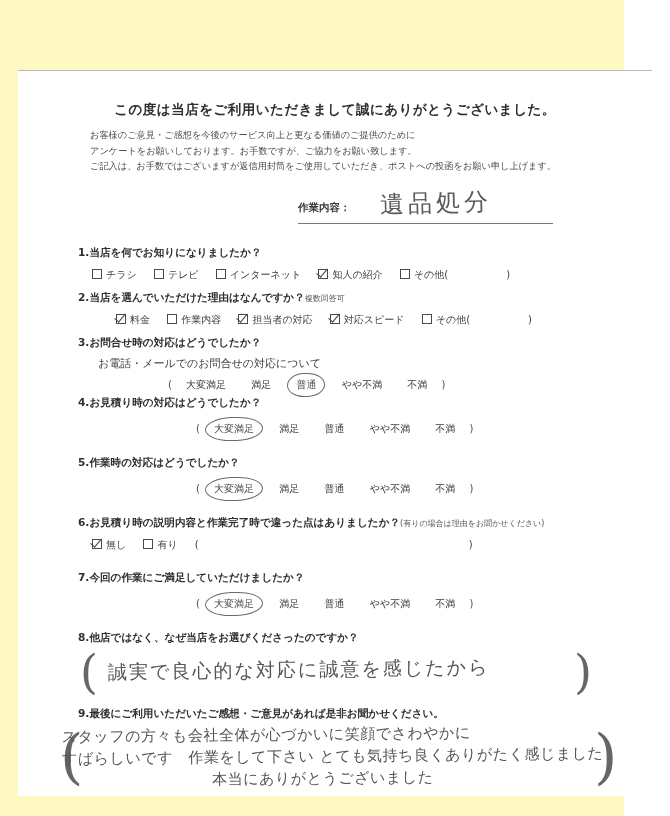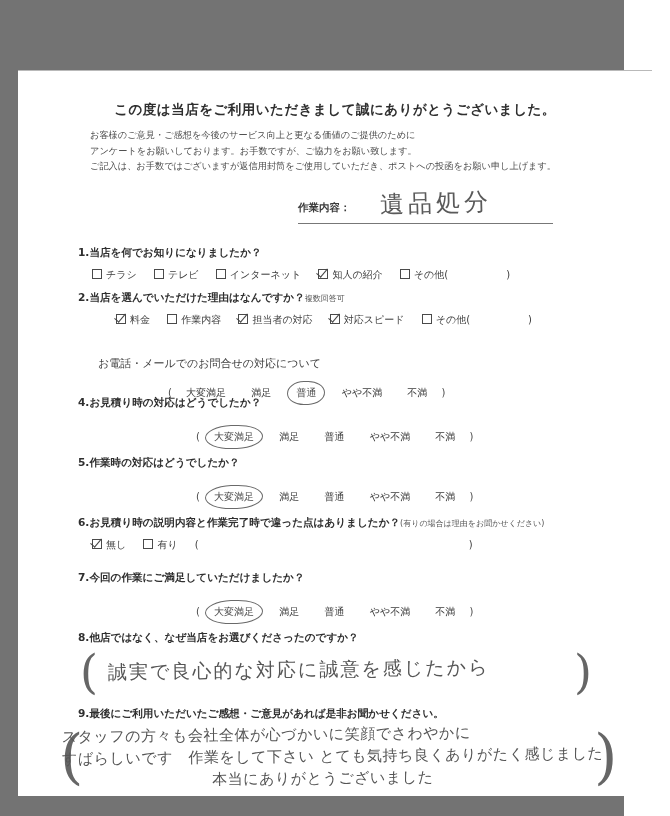--- a/index.html
+++ b/index.html
@@ -7,21 +7,21 @@
     width:670px;height:816px;
     background:#ffffff;
     font-family:"DejaVu Sans", sans-serif;
     color:#3c3c3c;
     position:relative;
     overflow:hidden;
   }
   .sheet{
     position:absolute;
     left:0;top:0;width:624px;height:816px;
-    background:#737373;
+    background:#fef9c3;
   }
   
   .paper{
     position:absolute;left:18px;top:70px;width:634px;height:726px;
     background:#ffffff;
     border-top:1px solid #b9b9b9;
     box-sizing:border-box;
   }
   .hdr-title{
     position:absolute;left:0;top:30px;width:634px;text-align:center;
@@ -62,21 +62,21 @@
   .box.checked:after{
     content:"";position:absolute;left:0px;top:-4px;
     width:5px;height:10px;border:solid #444;border-width:0 1.6px 1.6px 0;
     transform:rotate(40deg);
   }
   
   .scale{
     position:absolute;font-size:10px;color:#3d3d3d;white-space:nowrap;
   }
   .scale .paren{color:#4a4a4a;}
-  .scale .item{display:inline-block;margin:12px 11px;position:relative;}
+  .scale .item{display:inline-block;margin:4px 11px;position:relative;}
   .circled{
     position:relative;color:#4b4b4b;
   }
   .circled:before{
     content:"";position:absolute;left:-9px;top:-5px;right:-9px;bottom:-5px;
     border:1.4px solid #6a6a6a;border-radius:50%/55%;
     transform:rotate(-2deg);
   }
   .handwrite{
     position:absolute;
@@ -124,20 +124,21 @@
       <span>2.当店を選んでいただけた理由はなんですか？</span><span class="sub">複数回答可</span>
     </div>
     <div class="opts" style="left:74px;top:242px;margin-left:24px;">
       <span class="opt"><span class="box checked"></span><span>料金</span></span>
       <span class="opt"><span class="box"></span><span>作業内容</span></span>
       <span class="opt"><span class="box checked"></span><span>担当者の対応</span></span>
       <span class="opt"><span class="box checked"></span><span>対応スピード</span></span>
       <span class="opt"><span class="box"></span><span>その他(</span><span style="display:inline-block;width:58px;"></span><span>)</span></span>
     </div>
 
+    <div class="q" style="left:60px;top:265px;">3.お問合せ時の対応はどうでしたか？</div>
     <div class="opts" style="left:80px;top:285px;font-size:11px;">お電話・メールでのお問合せの対応について</div>
     <div class="scale" style="left:150px;top:303px;">
       <span class="paren">(</span>
       <span class="item">大変満足</span>
       <span class="item">満足</span>
       <span class="item circled">普通</span>
       <span class="item">やや不満</span>
       <span class="item">不満</span>
       <span class="paren">)</span>
     </div>

